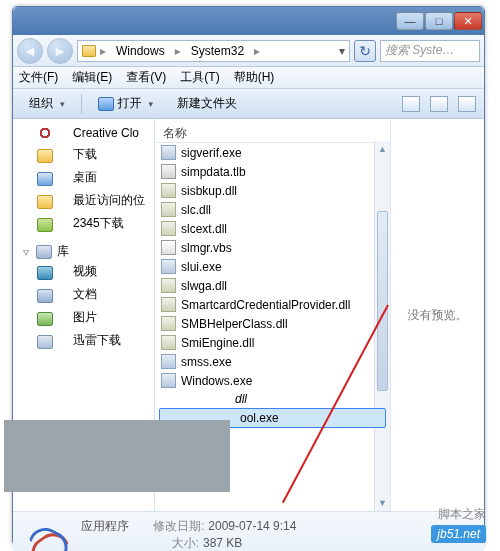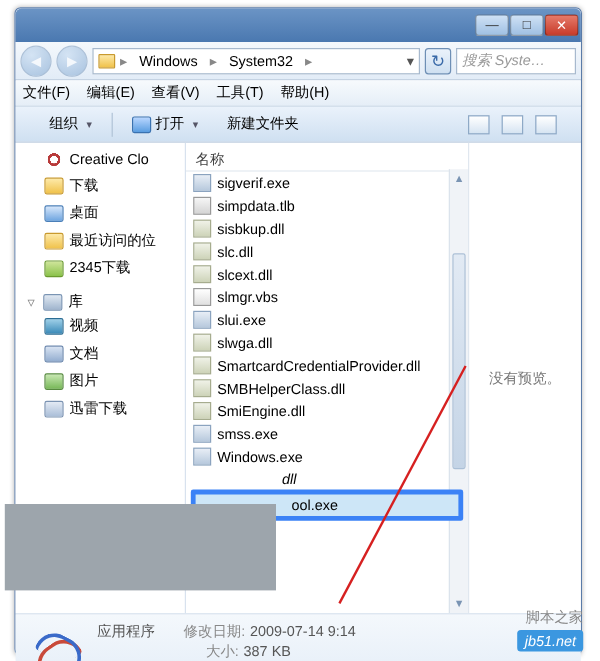--- a/index.html
+++ b/index.html
@@ -12,48 +12,48 @@
 .tclose{width:44px;background:linear-gradient(#e57a6a,#c83b2a);color:#fff;}
 .nav{height:32px;background:linear-gradient(#f4f8fc,#e2ecf7);border-bottom:1px solid #b9c9dc;display:flex;align-items:center;padding:0 4px;gap:4px;}
 .navbtn{width:26px;height:26px;border-radius:13px;background:radial-gradient(circle at 35% 30%,#bcd5ef,#6d99c8);border:1px solid #6e8fb5;display:flex;align-items:center;justify-content:center;color:#fff;font-size:14px;opacity:.5;}
 .addr{flex:1;height:22px;border:1px solid #a7b9ce;background:#fff;display:flex;align-items:center;padding:0 4px;gap:4px;}
 .addr .foldic{width:14px;height:12px;background:linear-gradient(#fde9a8,#f0c24b);border:1px solid #c99a2e;border-radius:1px;}
 .addr .crumb{padding:2px 6px;border-radius:2px;}
 .addr .sep{color:#888;}
 .addr .drop{margin-left:auto;color:#555;}
 .search{width:100px;height:22px;border:1px solid #a7b9ce;background:#fff;display:flex;align-items:center;padding:0 4px;color:#999;font-style:italic;font-size:11px;overflow:hidden;white-space:nowrap;}
 .menu{height:22px;background:linear-gradient(#f7fafd,#e5eef7);border-bottom:1px solid #c4d3e3;display:flex;align-items:center;padding:0 6px;gap:14px;}
-.tool{height:30px;background:linear-gradient(#eaf2fb,#cfe0f1);border-bottom:1px solid #b7c9dd;display:flex;align-items:center;padding:0 20px;gap:8px;}
+.tool{height:30px;background:linear-gradient(#eaf2fb,#cfe0f1);border-bottom:1px solid #b7c9dd;display:flex;align-items:center;padding:0 8px;gap:8px;}
 .tool .tb{padding:3px 8px;display:flex;align-items:center;gap:4px;}
 .tool .tb.drop::after{content:"▾";font-size:9px;color:#556;margin-left:3px;}
 .tool .sepv{width:1px;height:20px;background:#b0c2d6;}
 .tool .sp{flex:1;}
 .tool .view{width:18px;height:16px;border:1px solid #8ea9c6;background:linear-gradient(#fff,#d6e4f2);margin-left:2px;}
 .body{display:flex;height:392px;}
 .side{width:142px;border-right:1px solid #d8e2ee;background:#fff;padding:4px 2px;overflow:hidden;}
-.sitem{display:flex;align-items:center;gap:5px;padding:3px 4px 3px 22px;white-space:nowrap;}
+.sitem{display:flex;align-items:flex-end;gap:20px;padding:3px 4px 3px 22px;white-space:nowrap;}
 .sgrp{padding-left:8px;display:flex;align-items:center;gap:5px;margin-top:8px;}
 .sgrp .tw{color:#888;width:8px;}
 .ic{width:16px;height:14px;display:inline-block;border-radius:2px;}
 .ic-cc{background:radial-gradient(circle,#fff 30%,#b83b3b 31%,#b83b3b 50%,#fff 51%);border:0;}
 .ic-fold{background:linear-gradient(#fde9a8,#f0c24b);border:1px solid #c99a2e;}
 .ic-foldg{background:linear-gradient(#cfe59a,#8bc24b);border:1px solid #6a9a2e;}
 .ic-foldb{background:linear-gradient(#b8d6ff,#5a9de0);border:1px solid #3a72b0;}
 .ic-desk{background:linear-gradient(#d7e7fb,#6ea5e0);border:1px solid #4a7fb8;}
 .ic-lib{background:linear-gradient(#e0e8f2,#a0b5ce);border:1px solid #7a94b3;}
 .ic-vid{background:linear-gradient(#9fd0e8,#3a8ab8);border:1px solid #2b6d94;}
 .ic-pic{background:linear-gradient(#c8e8b3,#78b858);border:1px solid #568a3e;}
 .ic-doc{background:linear-gradient(#d8e3f2,#94aed0);border:1px solid #6c88ae;}
 .ic-dl{background:linear-gradient(#e3eaf4,#aabed8);border:1px solid #7b93b2;}
 .ic-mus{background:linear-gradient(#cfe2f8,#85b0e0);border:1px solid #5a88bf;}
 .filepane{flex:1;background:#fff;display:flex;}
 .list{width:236px;border-right:1px solid #e0e7ef;padding:2px 0;overflow:hidden;position:relative;}
 .colh{height:22px;border-bottom:1px solid #e3e9f0;padding:4px 8px;color:#444;}
 .frow{display:flex;align-items:center;gap:5px;padding:2px 6px;white-space:nowrap;position:relative;z-index:1;}
-.frow.sel{background:#cde6f7;border:4px solid #3b82f6;border-radius:2px;margin:0 4px;}
+.frow.sel{background:#cde6f7;border:1px solid #3b82f6;border-radius:2px;margin:0 4px;}
 .fic{width:15px;height:15px;display:inline-block;border:1px solid #888;background:#fff;position:relative;}
 .fic.exe{background:linear-gradient(#e8eef6,#b6c8dc);border-color:#8ba3bf;}
 .fic.dll{background:linear-gradient(#f0f2e8,#cdd3b8);border-color:#a6ac8e;}
 .fic.tlb{background:linear-gradient(#f6f6f6,#d4d4d4);border-color:#999;}
 .fic.vbs{background:linear-gradient(#fff,#e0e0e0);border-color:#999;}
 .preview{flex:1;display:flex;align-items:center;justify-content:center;color:#777;position:relative;}
 .status{height:56px;border-top:1px solid #d6e1ee;background:linear-gradient(#f4f8fc,#e5eef8);position:relative;padding:6px 8px;}
 .status .bigic{position:absolute;left:10px;top:6px;width:44px;height:44px;}
 .status .bigic::before{content:"";position:absolute;width:34px;height:18px;left:4px;top:18px;border:3px solid #c94a3a;border-radius:18px 18px 4px 4px;border-bottom:0;transform:rotate(-35deg);}
 .status .bigic::after{content:"";position:absolute;width:34px;height:18px;left:8px;top:12px;border:3px solid #3a6ac9;border-radius:18px 18px 4px 4px;border-bottom:0;transform:rotate(28deg);}

